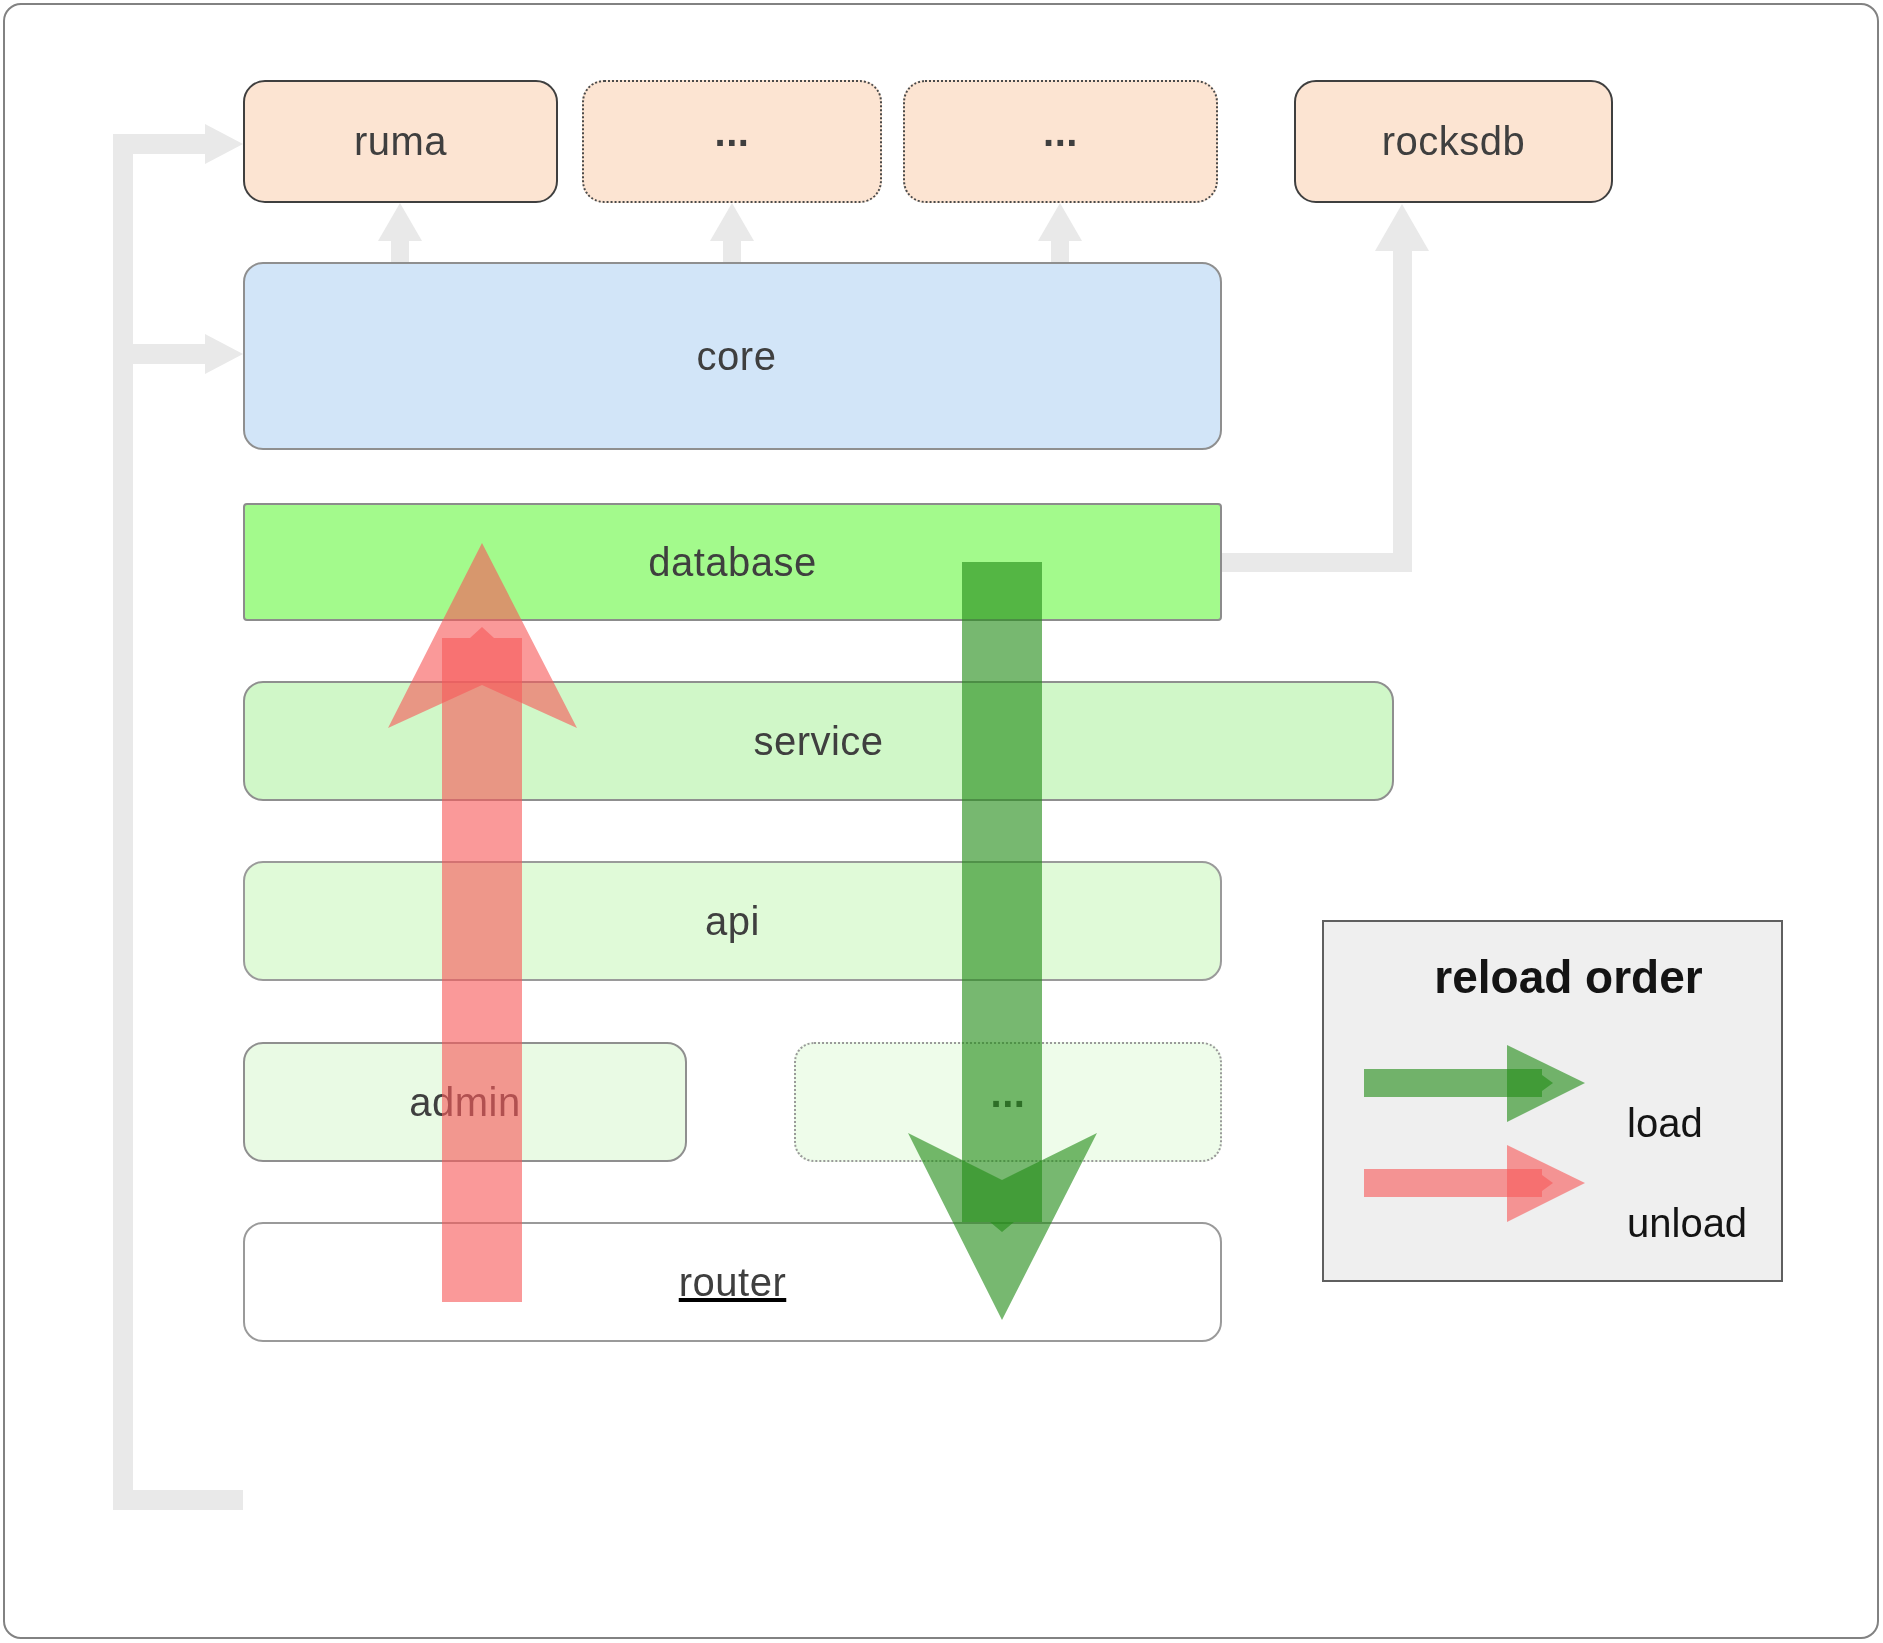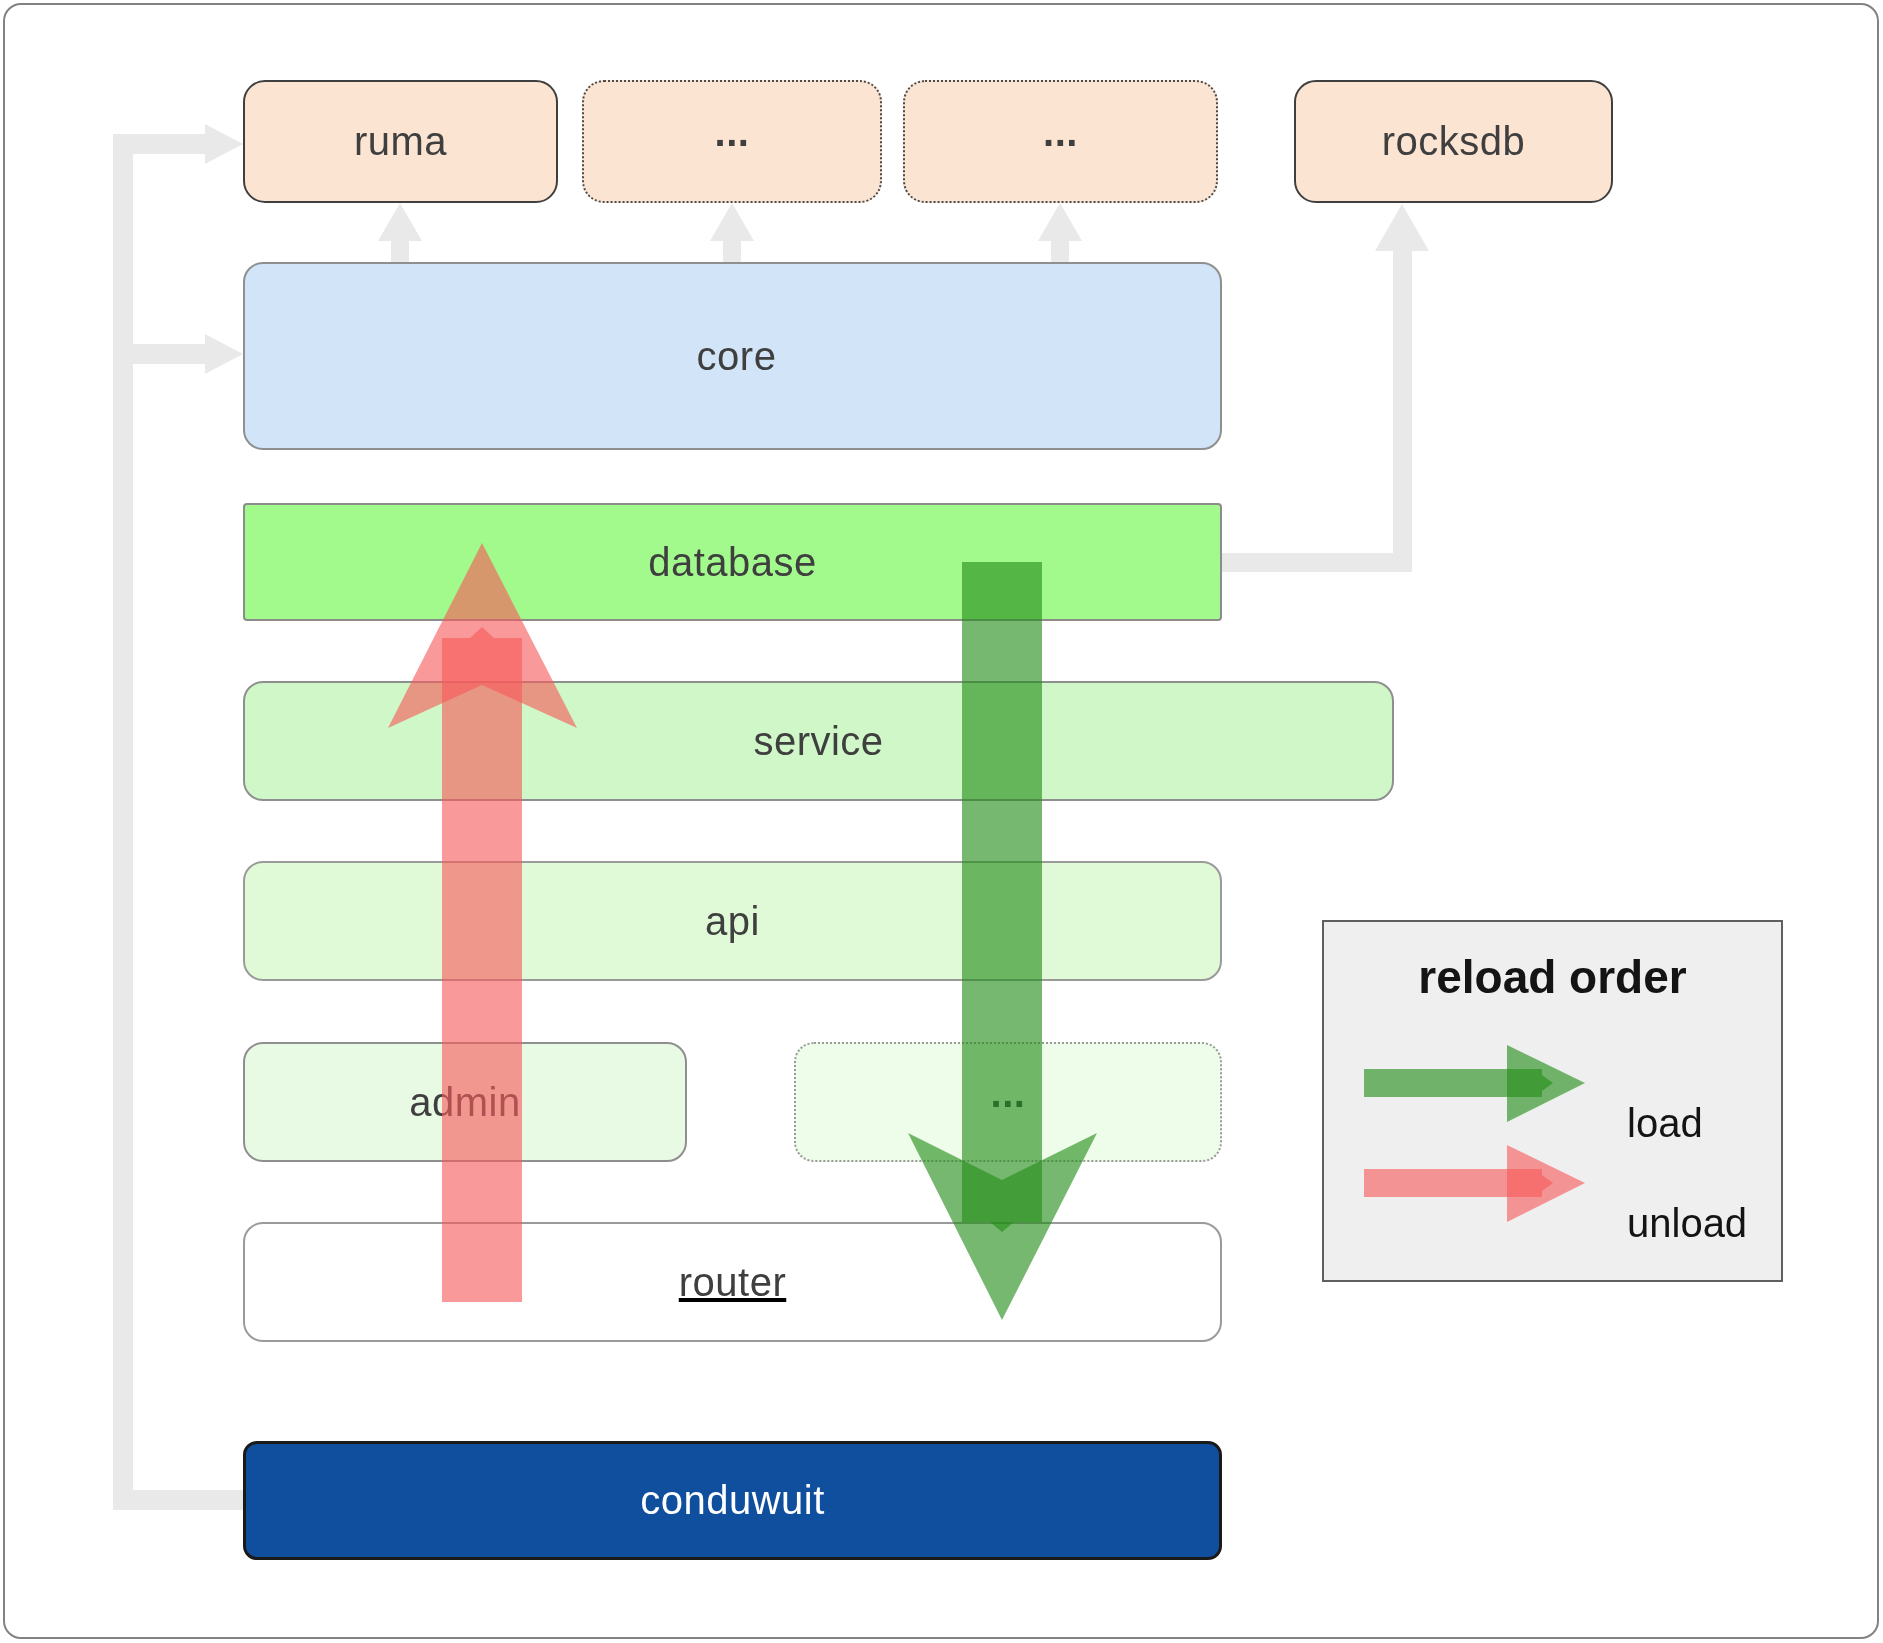--- a/index.html
+++ b/index.html
@@ -33,21 +33,21 @@
   .tri-right{border-top:20px solid transparent;border-bottom:20px solid transparent;border-left:38px solid var(--connector-gray);}
   .tri-up{border-left:22px solid transparent;border-right:22px solid transparent;border-bottom:38px solid var(--connector-gray);}
   .tri-up-big{border-left:27px solid transparent;border-right:27px solid transparent;border-bottom:47px solid var(--connector-gray);}
 
   
   .flow{position:absolute;z-index:3;}
 
   
   .legend{position:absolute;left:1322px;top:920px;width:461px;height:362px;background:var(--legend-bg);
           border:2px solid #5f5f5f;box-sizing:border-box;z-index:2;}
-  .legend-title{position:absolute;left:0;top:28px;width:100%;text-align:center;font-size:46px;font-weight:600;color:#141414;}
+  .legend-title{position:absolute;left:16px;top:28px;width:100%;text-align:center;font-size:46px;font-weight:600;color:#141414;}
   .legend-item-label{position:absolute;left:303px;height:56px;line-height:56px;font-size:40px;color:#141414;margin-top:40px;}
   .lg-arrow{position:absolute;left:40px;}
 </style>
 </head>
 <body>
 
 <div class="canvas">
   <div class="frame"></div>
 
   <div class="gline" style="left:113px;top:134px;width:20px;height:1376px;"></div>
@@ -95,23 +95,20 @@
     </div>
   <div class="box b-admin">
       <span class="lbl">admin</span>
     </div>
   <div class="box b-ell3">
       <span class="lbl dots">...</span>
     </div>
   <div class="box b-router">
       <span class="lbl">router</span>
     </div>
-  <div class="box b-conduwuit">
-      <span class="lbl">conduwuit</span>
-    </div>
 
   <svg class="flow" style="left:380px;top:520px;" width="210" height="800" viewBox="380 520 210 800">
     <polygon points="482,543 577,728 482,685 388,728" style="fill:var(--unload-red)"></polygon>
     <path d="M442,1302 L442,638 L470,638 L482,627 L494,638 L522,638 L522,1302 Z" style="fill:var(--unload-red)"></path>
   </svg>
 
   <svg class="flow" style="left:900px;top:545px;" width="210" height="790" viewBox="900 545 210 790">
     <path d="M962,562 L1042,562 L1042,1222 L1014,1222 L1002,1232 L990,1222 L962,1222 Z" style="fill:var(--load-green)"></path>
     <polygon points="908,1133 1002,1180 1097,1133 1002,1320" style="fill:var(--load-green)"></polygon>
   </svg>

